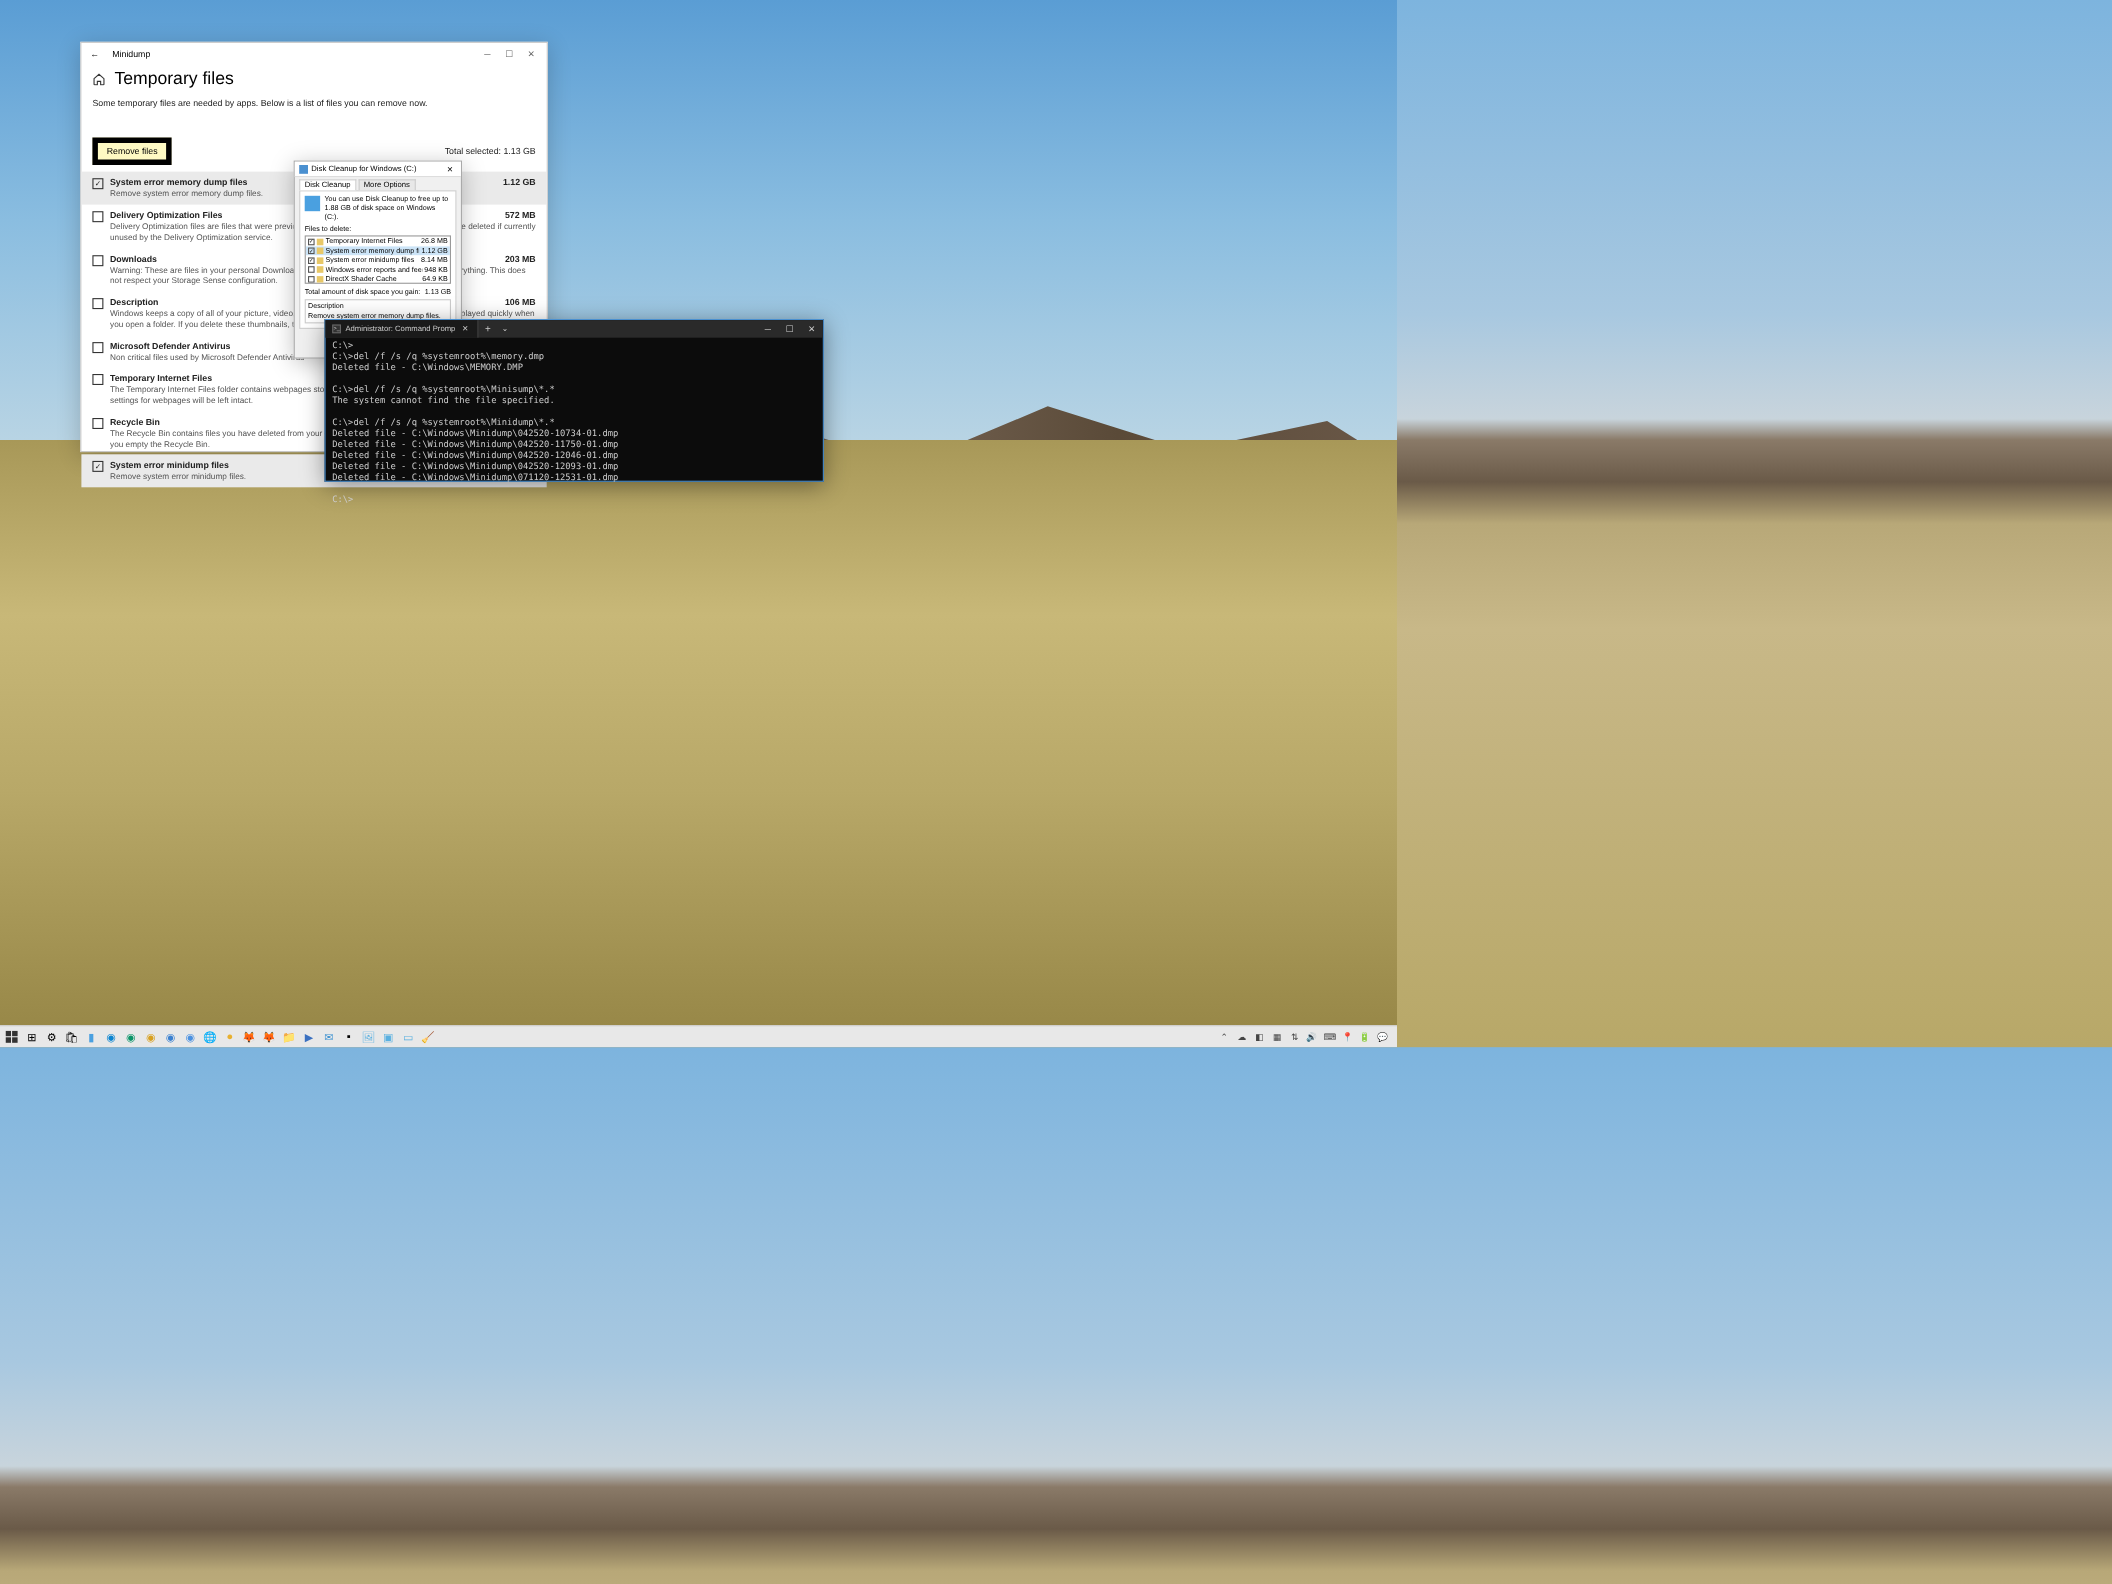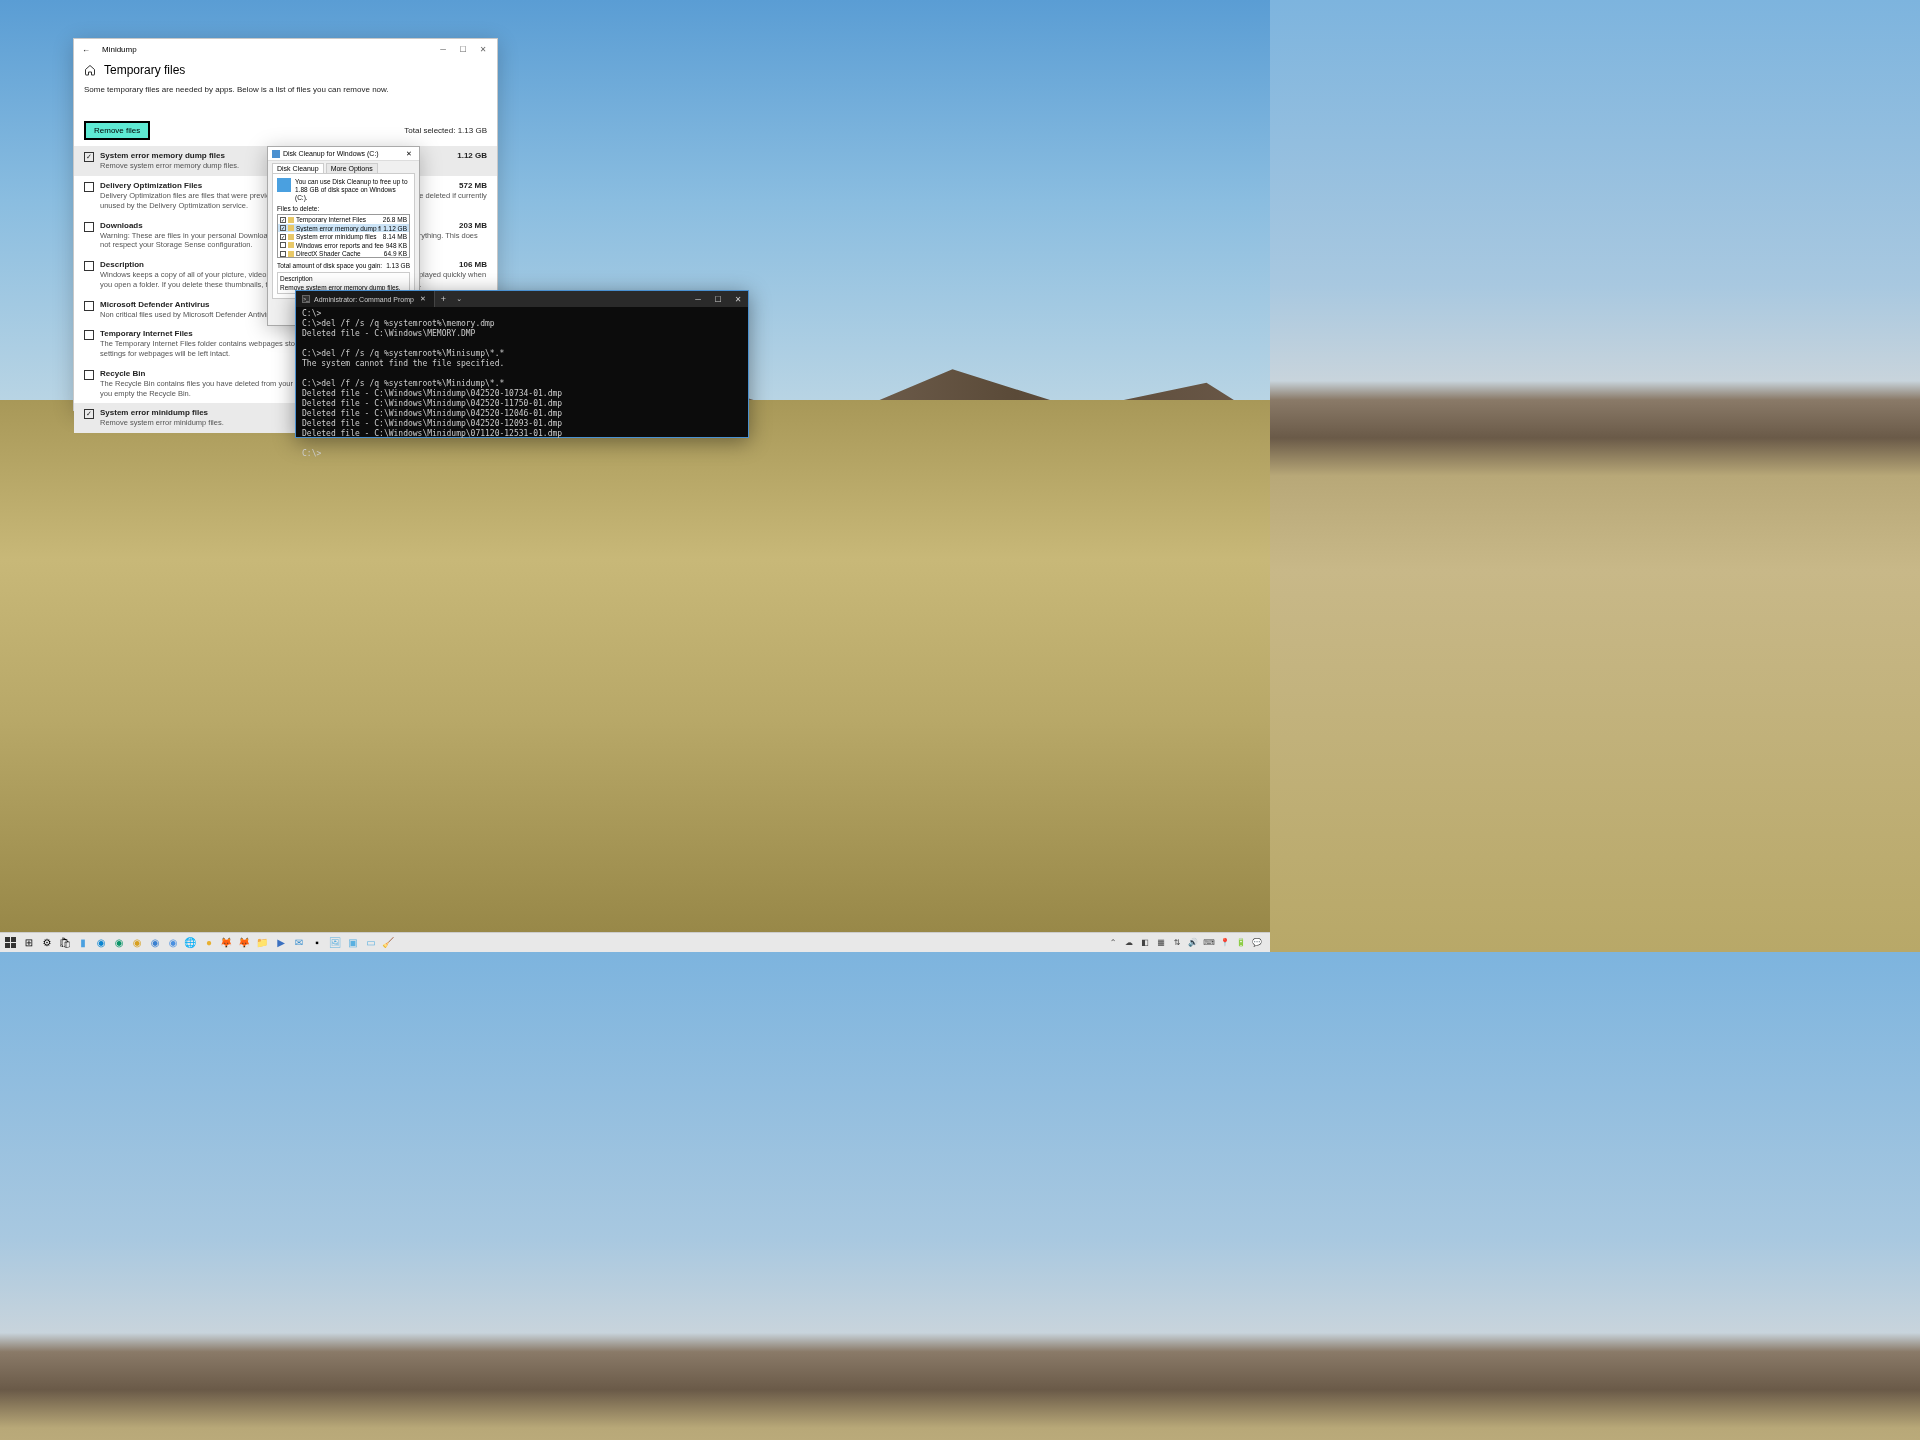--- a/index.html
+++ b/index.html
@@ -39,26 +39,26 @@
 }
 .settings-titlebar .back { width: 16px; text-align: center; cursor: pointer; }
 .settings-titlebar .title { flex: 1; padding-left: 8px; }
 .settings-titlebar .winbtn { width: 20px; text-align: center; cursor: pointer; color: #666; }
 .settings-header {
   display: flex; align-items: center;
   padding: 4px 10px 8px 10px;
   gap: 8px;
 }
 .home-icon { width: 12px; height: 12px; }
-.settings-header h1 { font-size: 12px; font-weight: 400; }
+.settings-header h1 { font-size: 16px; font-weight: 400; }
 .settings-body { padding: 0 10px; font-size: 8px; color: #222; }
 .settings-desc { margin-bottom: 26px; line-height: 1.3; }
 .remove-row { display: flex; align-items: center; justify-content: space-between; margin-bottom: 6px; }
 .remove-btn {
-  background: #5eead4; border: 2px solid #000000;
+  background: #fef9c3; border: 5px solid #000000;
   padding: 3px 8px; font-size: 8px; cursor: pointer;
 }
 .total-sel { font-size: 8px; }
 .file-list { margin: 0 -10px; }
 .file-item {
   display: flex; padding: 5px 10px;
   gap: 6px;
 }
 .file-item.selected { background: #eaeaea; }
 .file-item .cb {

